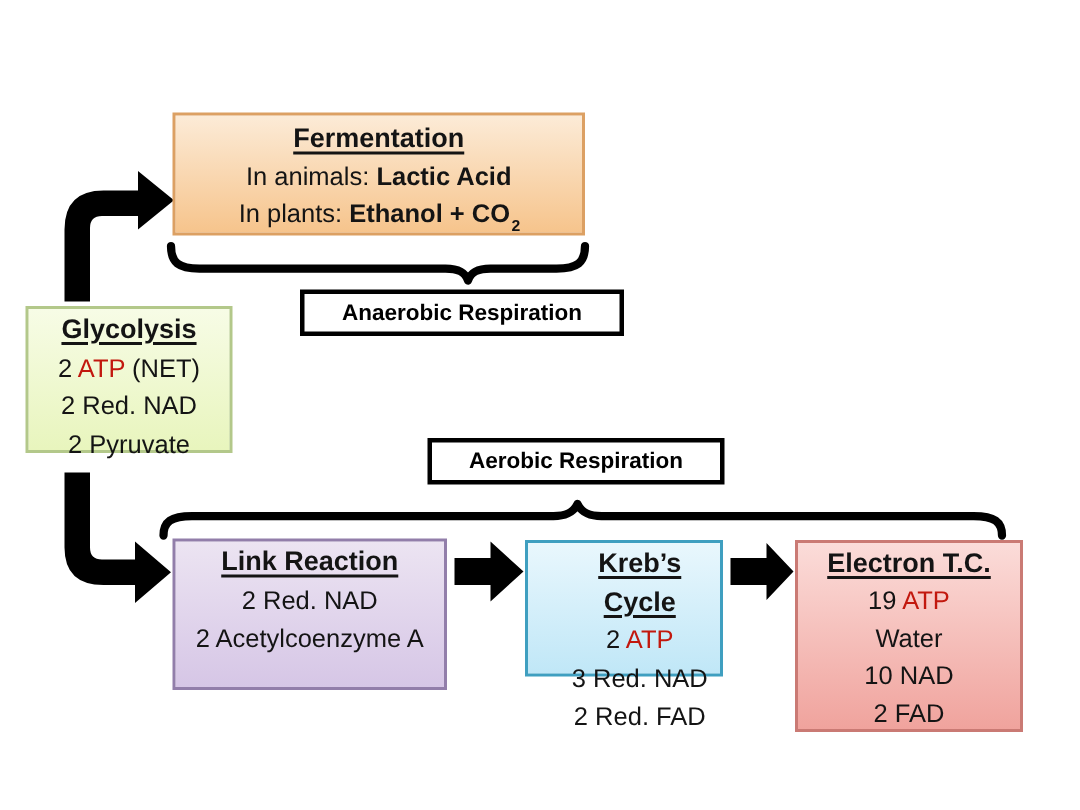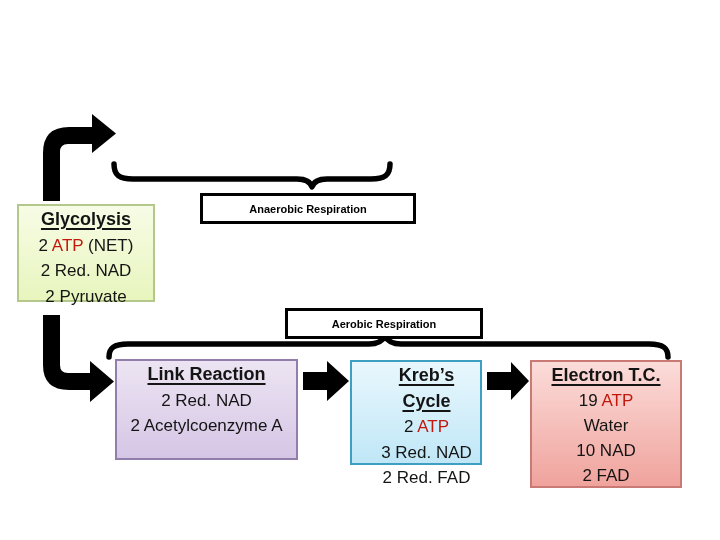--- a/index.html
+++ b/index.html
@@ -13,29 +13,29 @@
     position:absolute;border:2px solid #999;text-align:center;
     box-sizing:border-box;line-height:25px;font-size:17px;
   }
   .pbox .title{font-weight:bold;font-size:18px;text-decoration:underline;text-decoration-thickness:2px;text-underline-offset:3px;}
   .pbox .b{font-weight:bold;}
   .pbox .red{color:#c2180e;font-weight:normal;}
   .pbox sub.s{font-size:62%;font-weight:bold;position:relative;top:2px;left:1px;}
   .labelbox{
     position:absolute;background:#ffffff;border:3px solid #000;
     box-sizing:border-box;display:flex;align-items:center;justify-content:center;
-    font-weight:bold;font-size:11px;color:#000;
+    font-weight:bold;font-size:15px;color:#000;
   }
   
   #fermentation{left:115px;top:75px;width:275px;height:82px;padding-top:3px;}
   #glycolysis{left:17px;top:204px;width:138px;height:98px;padding-top:1px;line-height:25.5px;}
   #anaerobic{left:200px;top:193px;width:216px;height:31px;}
-  #aerobic{left:285px;top:308px;width:198px;height:31px;}
+  #aerobic{left:285px;top:292px;width:198px;height:31px;}
   #linkreaction{left:115px;top:359px;width:183px;height:101px;padding-top:1px;line-height:25.5px;}
-  #krebs{left:350px;top:360px;width:132px;height:105px;padding-top:1px;line-height:25.5px;padding-left:21px;}
+  #krebs{left:350px;top:360px;width:132px;height:91px;padding-top:1px;line-height:25.5px;padding-left:21px;}
   #electron{left:530px;top:360px;width:152px;height:128px;padding-top:1px;line-height:25px;}
 </style>
 </head>
 <body>
 
 <div class="stage">
 
   <svg class="connectors" viewBox="0 0 720 540" aria-hidden="true">
 
     <path d="M43,201 V153 Q43,127 69,127 H92 V114 L116,133.5 L92,153 V144 H68 Q60,144 60,152 V201 Z" fill="#000"></path>
@@ -44,20 +44,25 @@
 
     <path d="M303,372 H327 V361 L349,381 L327,401 V390 H303 Z" fill="#000"></path>
 
     <path d="M487,372 H511 V362 L529,381 L511,400 V390 H487 Z" fill="#000"></path>
 
     <path d="M114,164 C114,175 119,179 133,179 H297 C305,179 310,181 312,187 C314,181 319,179 327,179 H371 C385,179 390,175 390,164" fill="none" stroke="#000" stroke-width="5.5" stroke-linecap="round" stroke-linejoin="round"></path>
 
     <path d="M109,357 C109,348 114,344 128,344 H369 C377,344 382,342 385,336 C388,342 393,344 401,344 H649 C663,344 668,348 668,357" fill="none" stroke="#000" stroke-width="5.5" stroke-linecap="round" stroke-linejoin="round"></path>
   </svg>
 
+  <div class="pbox" id="fermentation" style="background: linear-gradient(rgb(252, 235, 215), rgb(246, 196, 140)); border-color: rgb(220, 160, 99);">
+    <div class="title">Fermentation</div>
+    <div><span>In animals: </span><span class="b">Lactic Acid</span></div>
+    <div><span>In plants: </span><span class="b">Ethanol + CO</span><sub class="s">2</sub></div>
+  </div>
 
   <div class="labelbox" id="anaerobic">
     <span>Anaerobic Respiration</span>
   </div>
 
   <div class="pbox" id="glycolysis" style="background: linear-gradient(rgb(247, 252, 230), rgb(232, 245, 189)); border-color: rgb(179, 200, 138);">
     <div class="title">Glycolysis</div>
     <div><span>2 </span><span class="red">ATP</span><span> (NET)</span></div>
     <div>2 Red. NAD</div>
     <div>2 Pyruvate</div>

